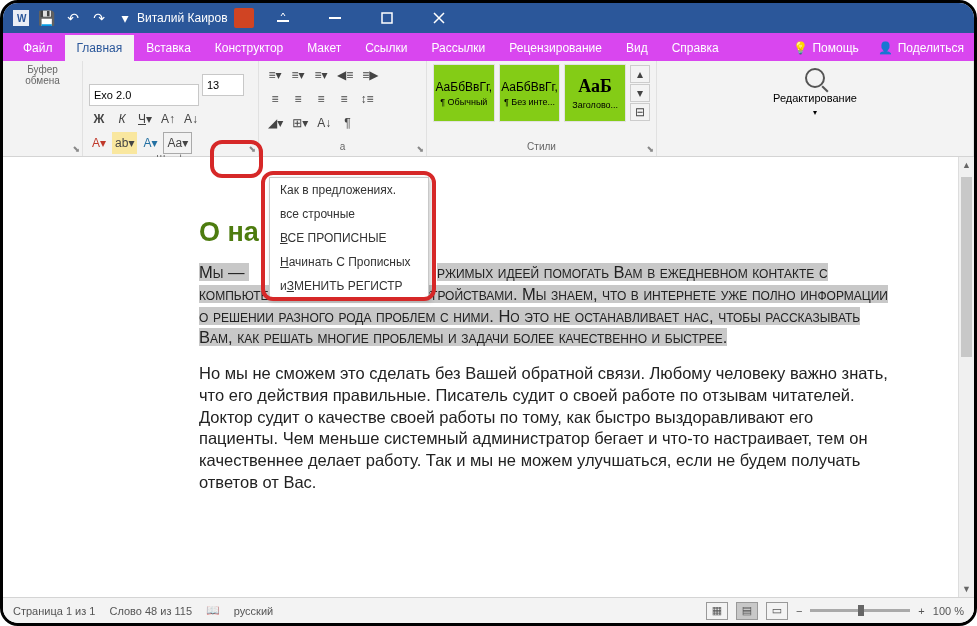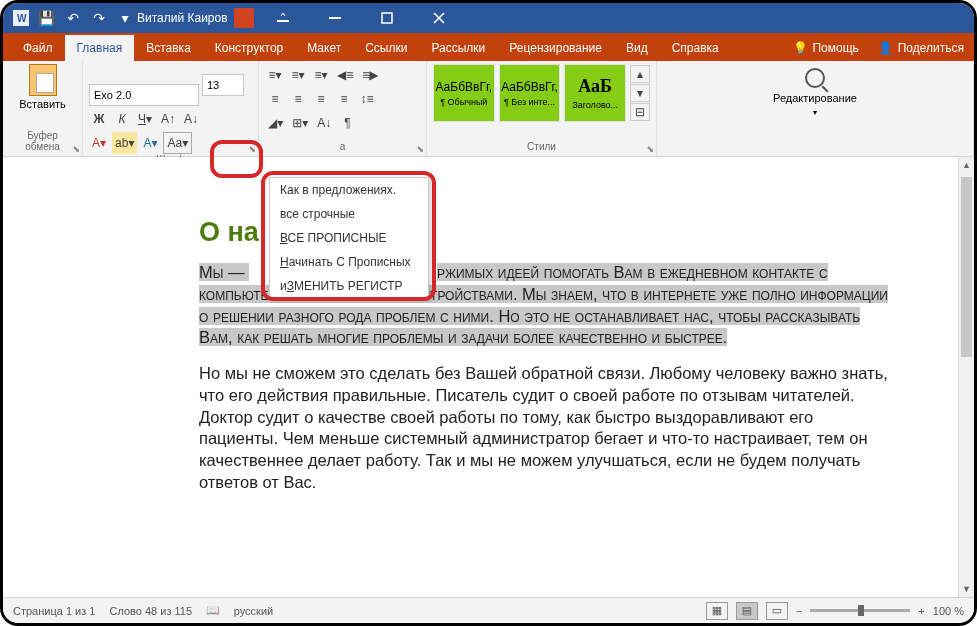--- a/index.html
+++ b/index.html
@@ -5,21 +5,21 @@
 *{margin:0;padding:0;box-sizing:border-box;font-family:'Segoe UI',Arial,sans-serif;}
 body{background:#fff;width:977px;height:626px;overflow:hidden;position:relative;border:3px solid #000;border-radius:18px;}
 .titlebar{background:#2b579a;height:30px;display:flex;align-items:center;color:#fff;font-size:12px;}
 .tb-left{display:flex;align-items:center;gap:2px;padding-left:6px;}
 .tb-btn{width:24px;height:24px;display:flex;align-items:center;justify-content:center;color:#fff;font-size:14px;}
 .tb-center{flex:1;text-align:center;}
 .tb-right{display:flex;align-items:center;gap:6px;padding-right:6px;}
 .tb-user{display:flex;align-items:center;gap:6px;}
 .avatar{width:20px;height:20px;background:#d04423;border-radius:2px;}
 .win-btn{width:46px;height:30px;display:flex;align-items:center;justify-content:center;}
-.ribbon-tabs{background:#c2410c;height:28px;display:flex;align-items:flex-end;padding-left:8px;color:#fff;font-size:12px;}
+.ribbon-tabs{background:#d946ef;height:28px;display:flex;align-items:flex-end;padding-left:8px;color:#fff;font-size:12px;}
 .rtab{padding:6px 12px;cursor:pointer;}
 .rtab.active{background:#f3f3f3;color:#2b579a;}
 .rtab-right{margin-left:auto;display:flex;}
 .rtab-r{padding:6px 10px;display:flex;align-items:center;gap:4px;}
 .ribbon{background:#f3f3f3;height:96px;border-bottom:1px solid #d4d4d4;display:flex;position:relative;}
 .rgroup{border-right:1px solid #e1e1e1;padding:3px 6px 2px 6px;display:flex;flex-direction:column;justify-content:space-between;position:relative;}
 .rg-label{text-align:center;font-size:10px;color:#666;padding-bottom:2px;}
 .rg-content{display:flex;flex-direction:column;gap:2px;}
 .rg-row{display:flex;align-items:center;gap:3px;}
 .rbtn{min-width:20px;height:22px;display:flex;align-items:center;justify-content:center;font-size:12px;color:#444;padding:0 3px;}
@@ -117,26 +117,20 @@
   <div class="rtab">Вид</div>
   <div class="rtab">Справка</div>
   <div class="rtab-right">
     <div class="rtab-r">💡 <span>Помощь</span></div>
     <div class="rtab-r">👤 <span>Поделиться</span></div>
   </div>
 </div>
 
 <div class="ribbon">
   <div class="rgroup" style="width:80px">
-    <div class="rg-content" style="align-items:center">
-      <div class="paste-btn">
-        <div class="paste-icon"></div>
-        <span>Вставить</span>
-      </div>
-    </div>
     <div class="rg-label">Буфер обмена</div>
     <div class="launcher">⬊</div>
   </div>
 
   <div class="rgroup" style="width:176px">
     <div class="rg-content">
       <div class="rg-row">
         <div class="font-select fn">Exo 2.0</div>
         <div class="font-select fs">13</div>
       </div>

